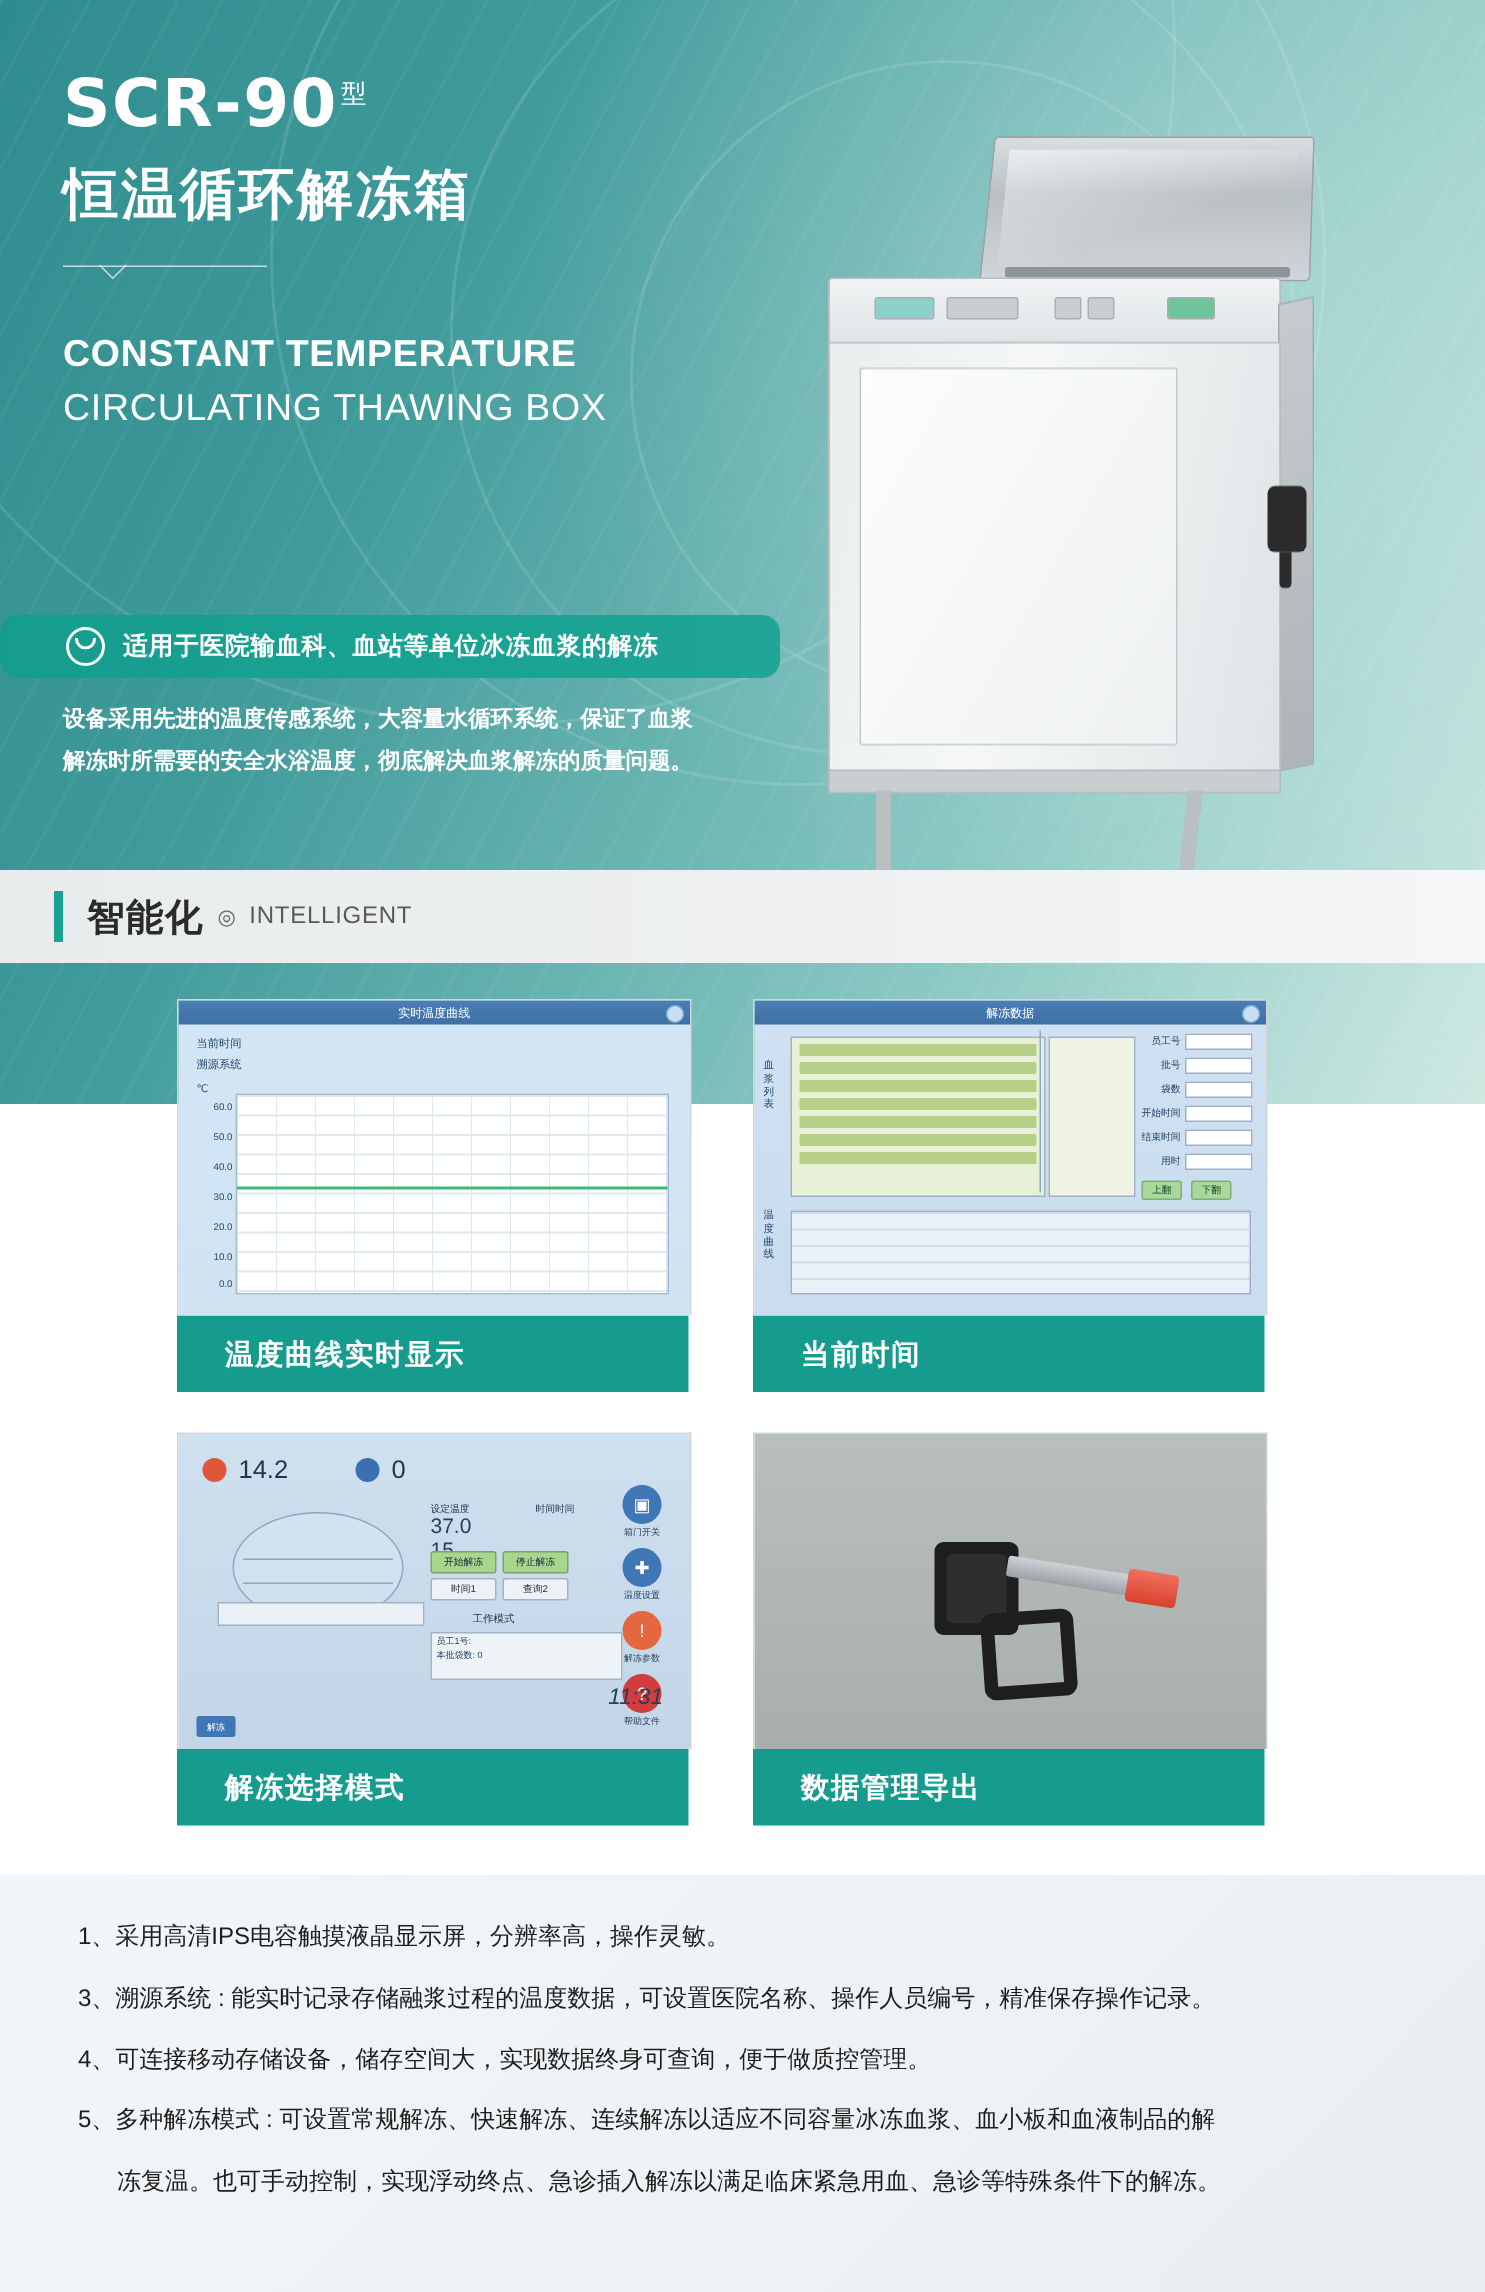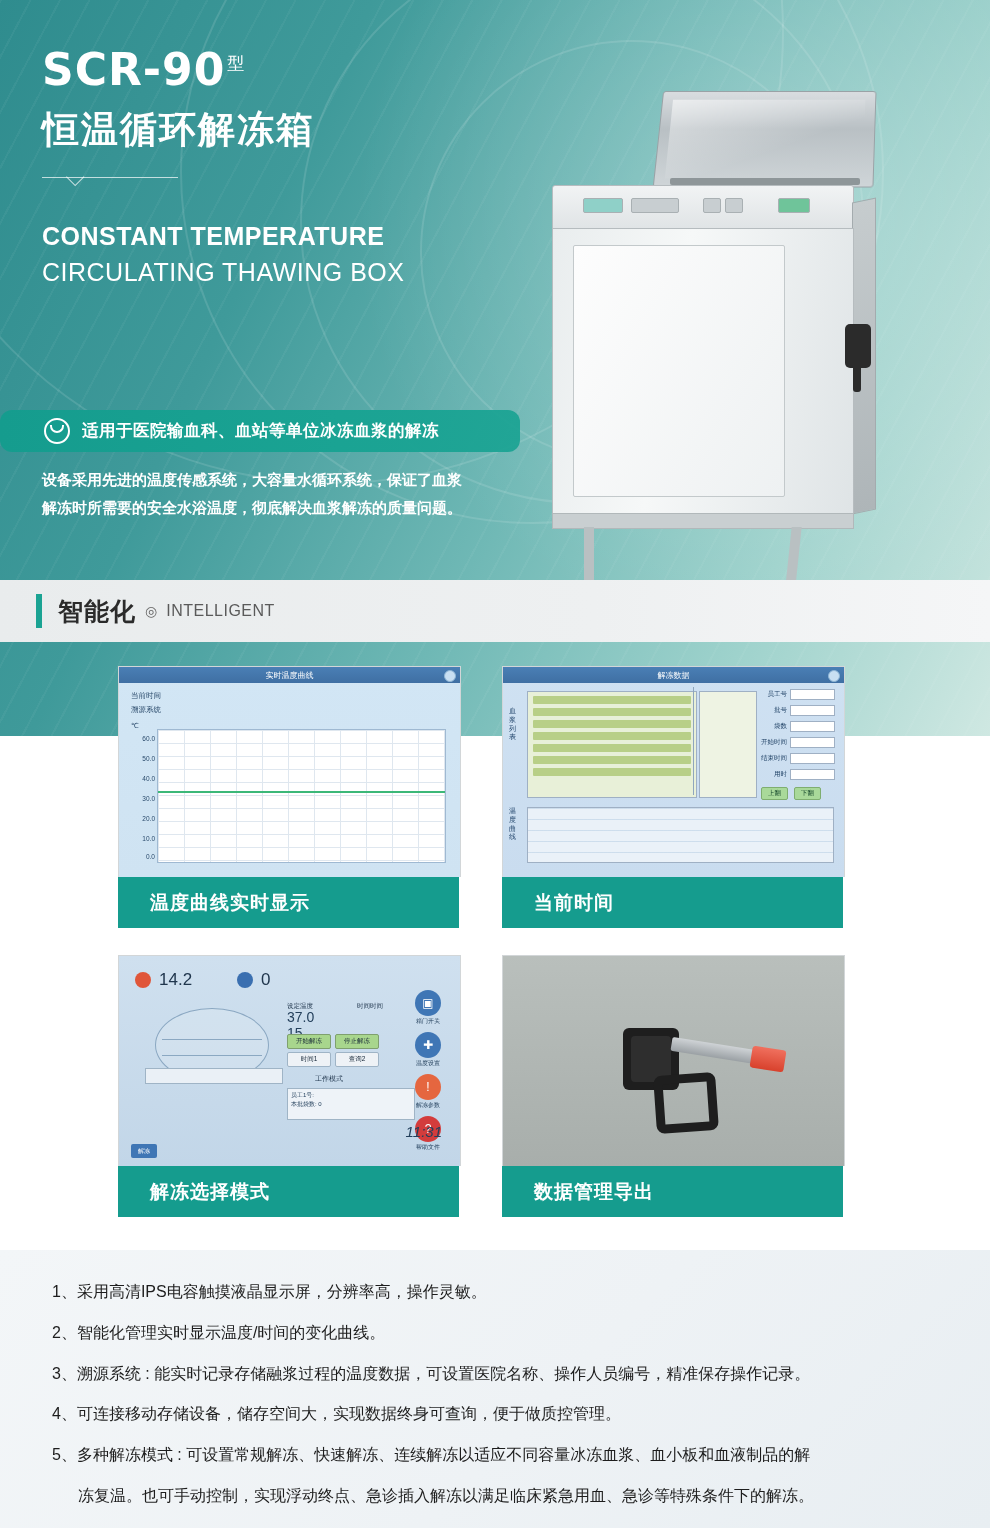--- a/index.html
+++ b/index.html
@@ -441,20 +441,19 @@
         <div class="usb-cap"></div>
         <div class="usb-hook"></div>
       </div>
       <div class="cap">数据管理导出</div>
     </div>
   </div>
 </div>
 
 <div class="bullets">
   <p>1、采用高清IPS电容触摸液晶显示屏，分辨率高，操作灵敏。</p>
-  <p>2、智能化管理实时显示温度/时间的变化曲线。</p>
   <p>3、溯源系统 : 能实时记录存储融浆过程的温度数据，可设置医院名称、操作人员编号，精准保存操作记录。</p>
   <p>4、可连接移动存储设备，储存空间大，实现数据终身可查询，便于做质控管理。</p>
   <p>5、多种解冻模式 : 可设置常规解冻、快速解冻、连续解冻以适应不同容量冰冻血浆、血小板和血液制品的解</p>
   <p style="margin-bottom:0">
       <span class="ind">冻复温。也可手动控制，实现浮动终点、急诊插入解冻以满足临床紧急用血、急诊等特殊条件下的解冻。</span>
     </p>
 </div>
 
 </body></html>

